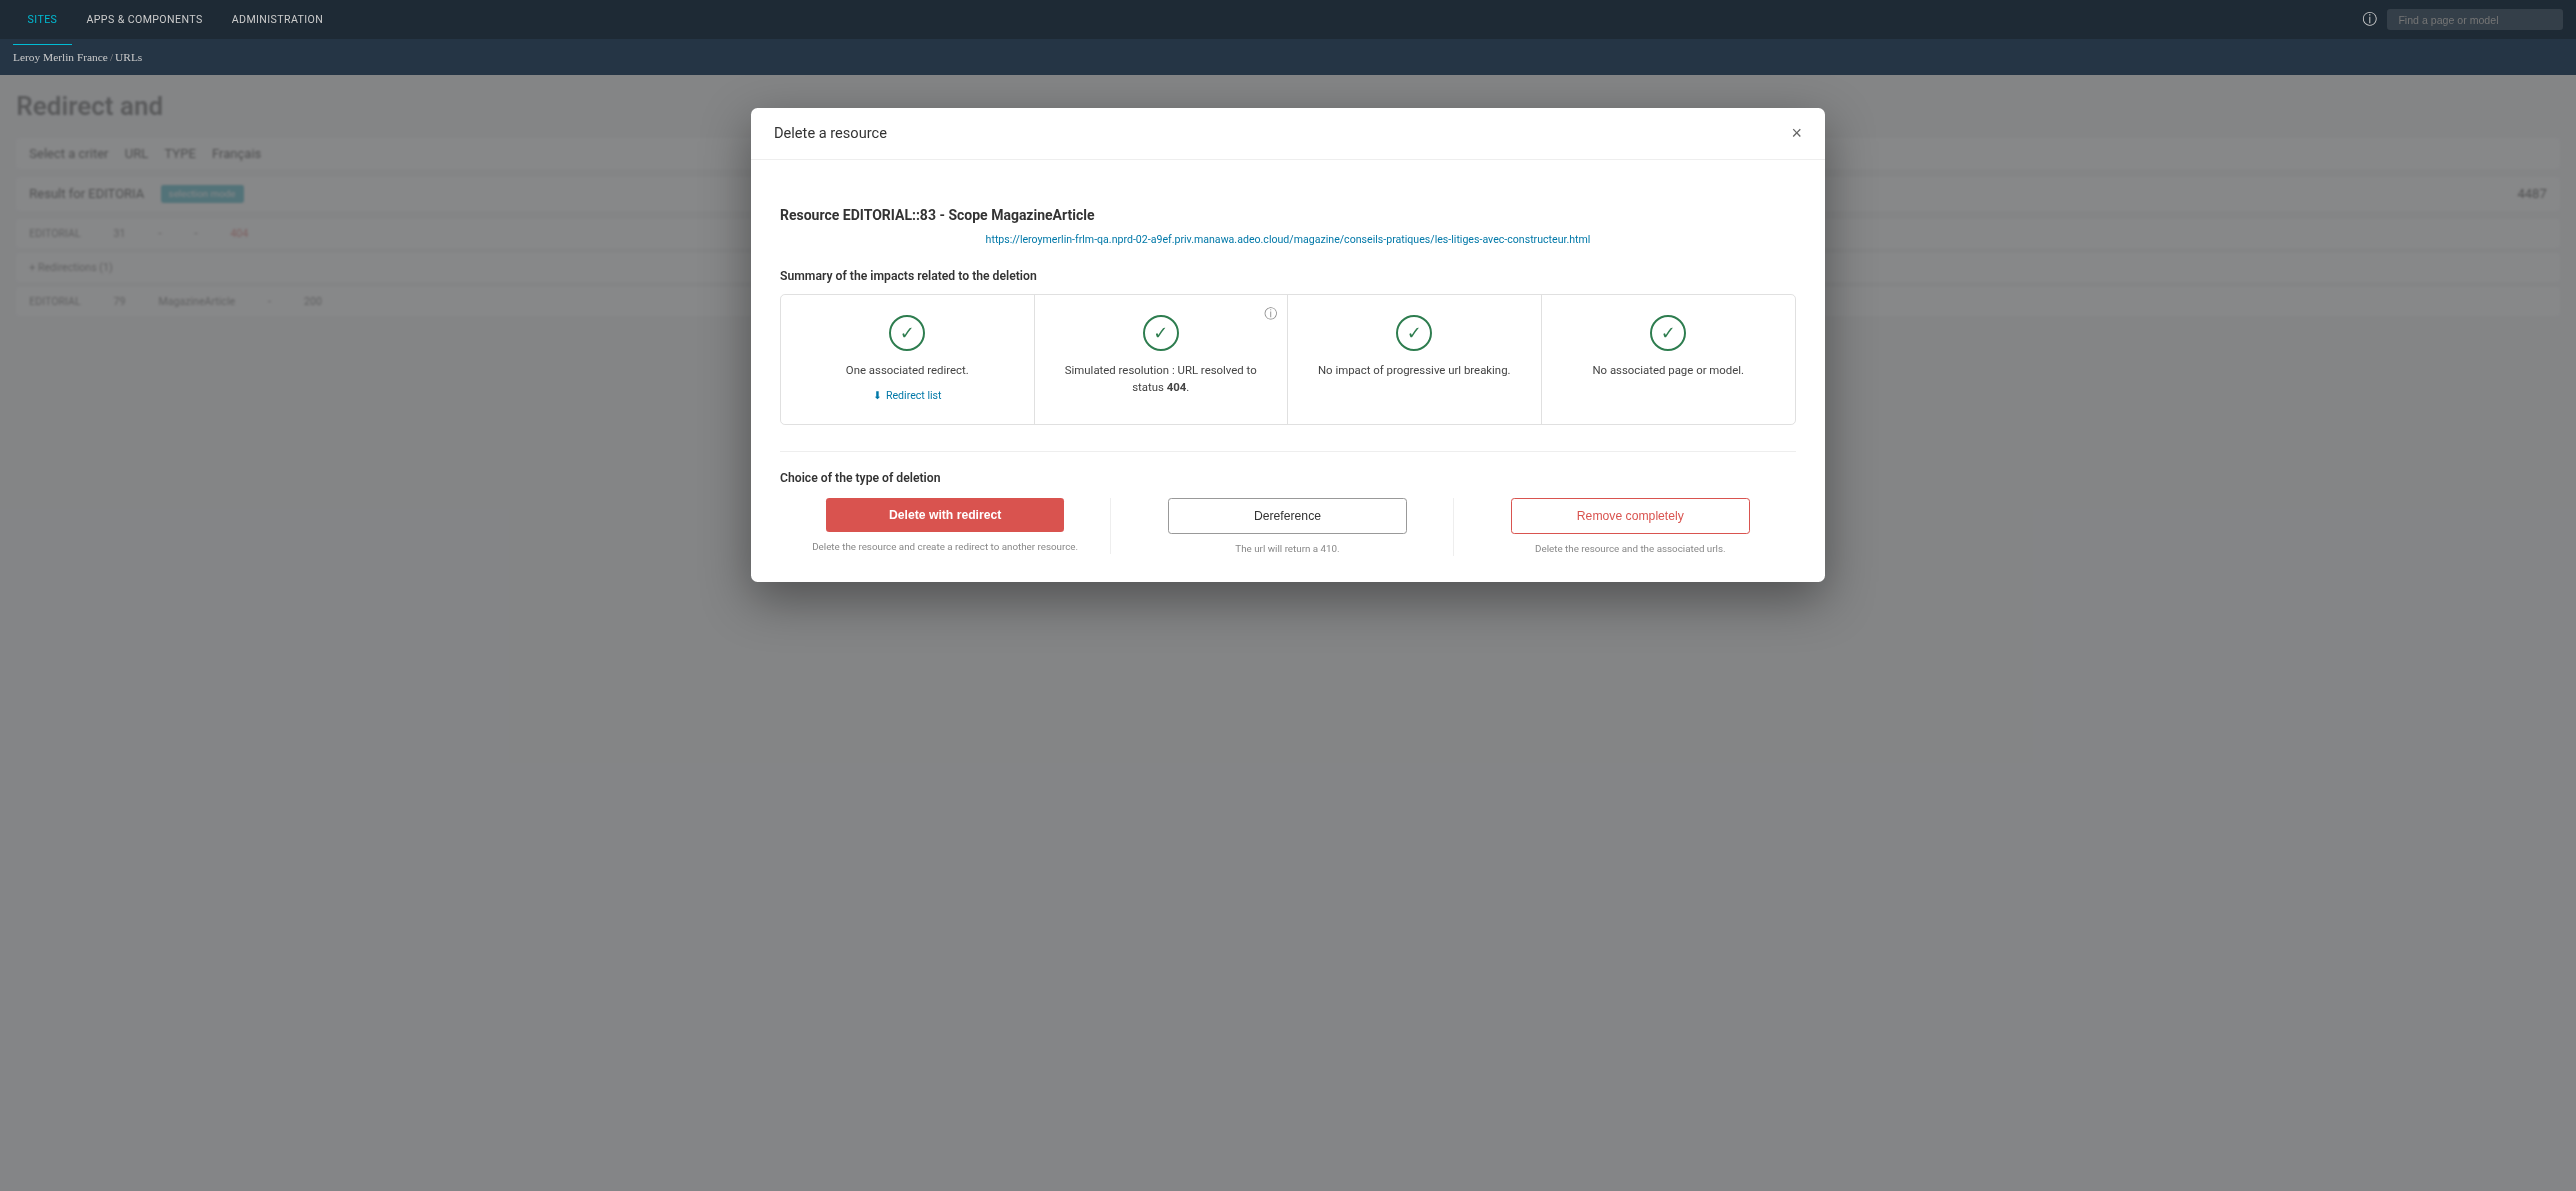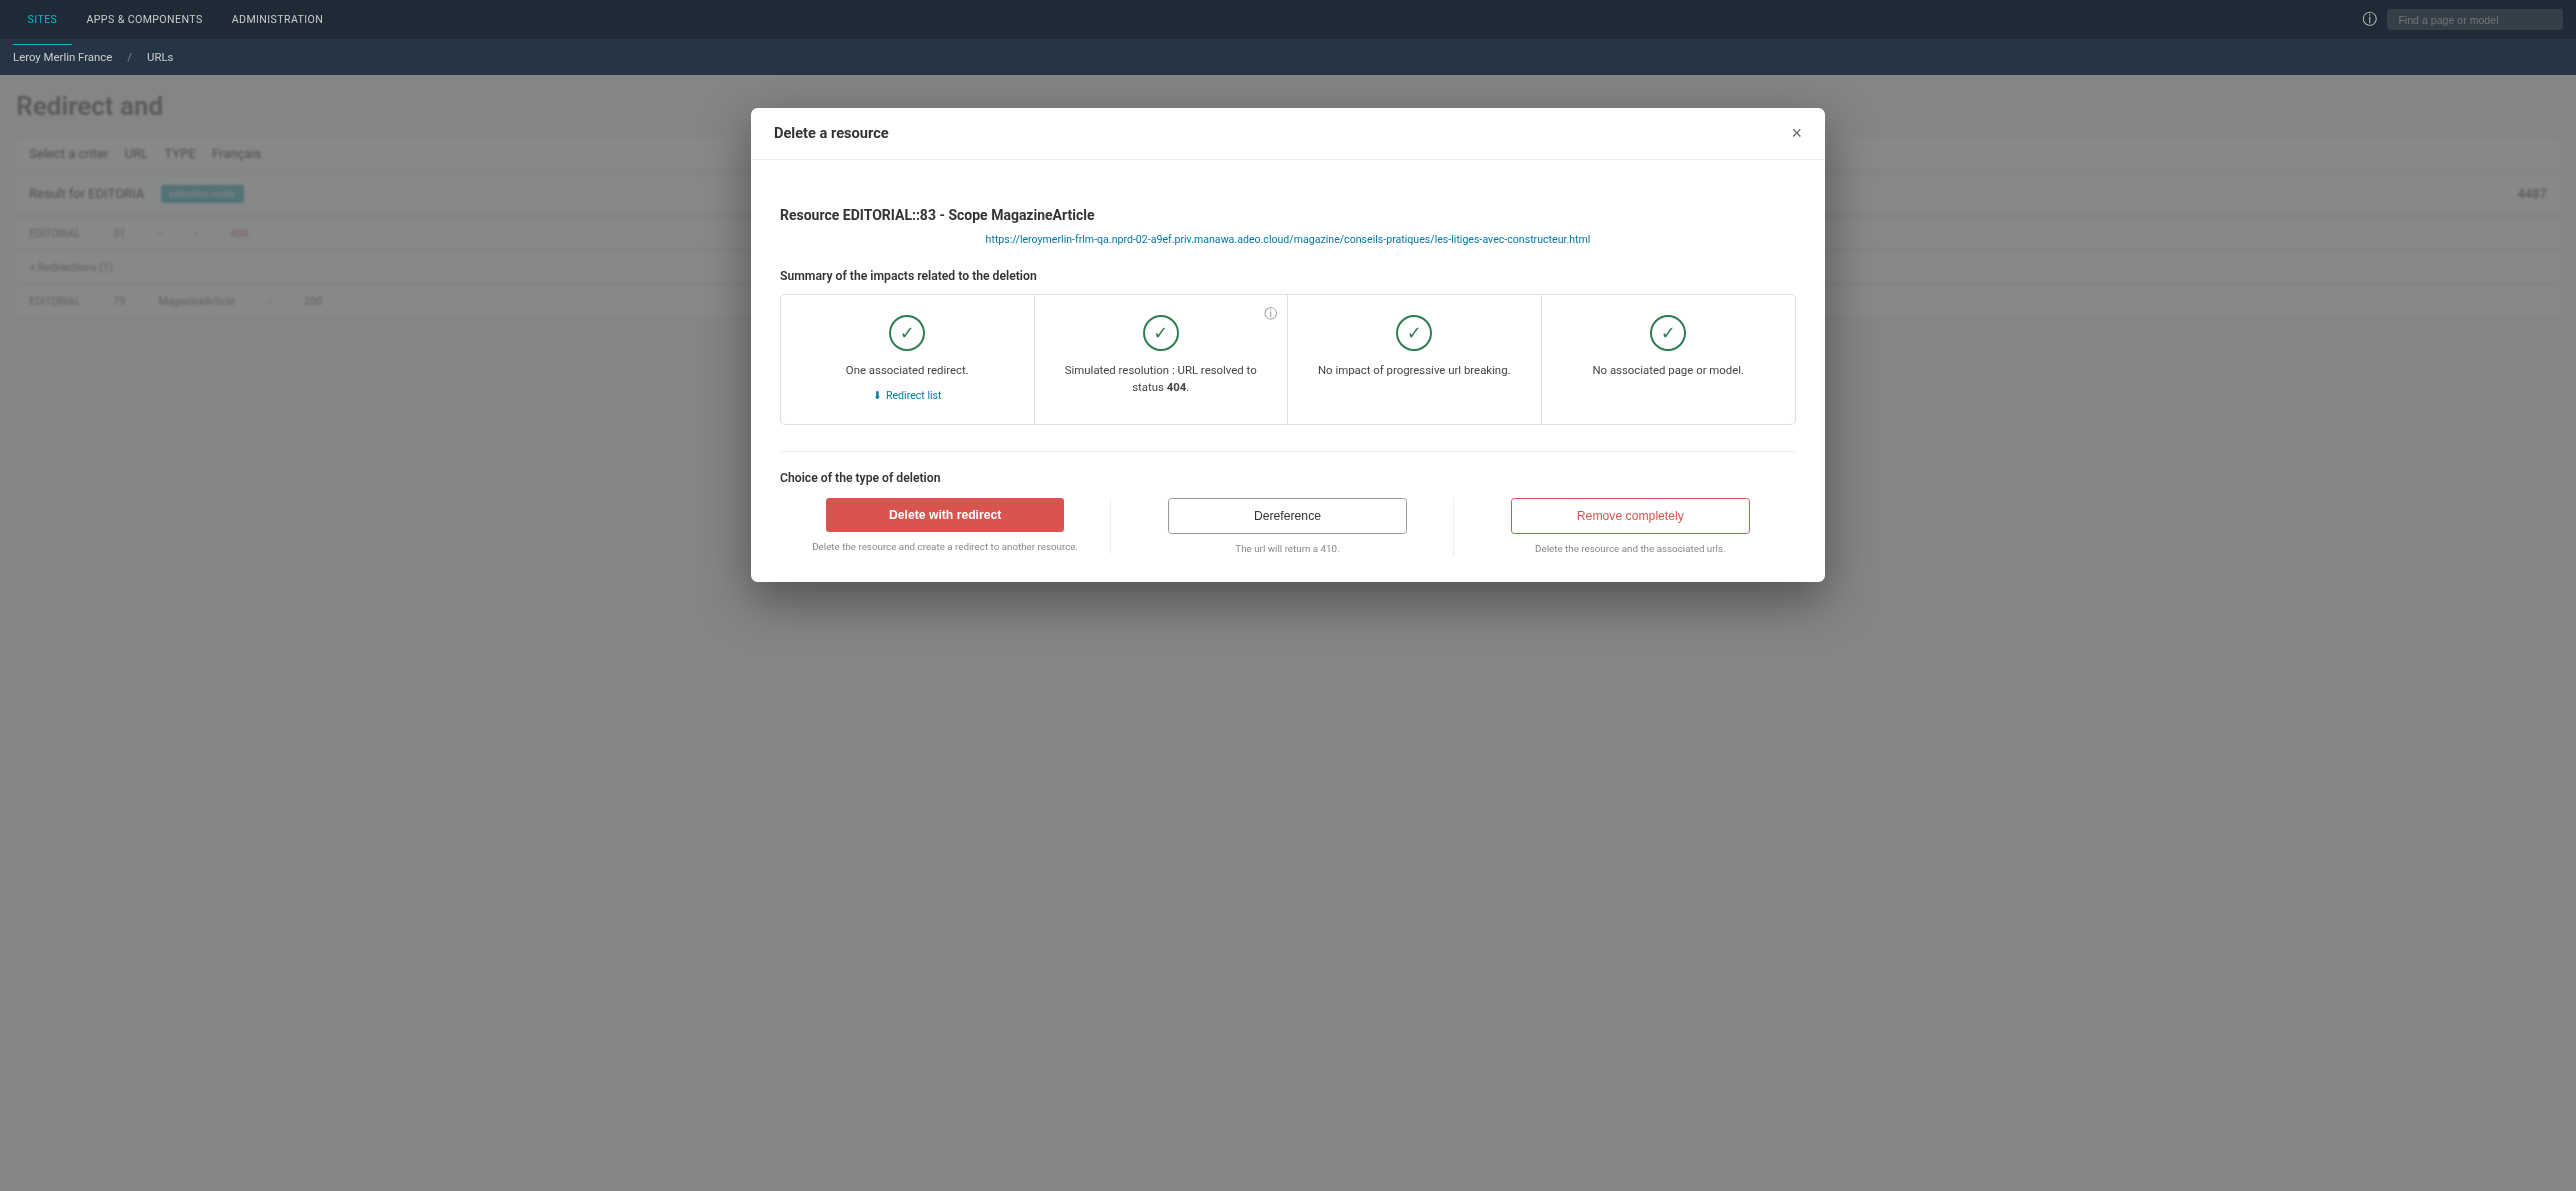--- a/index.html
+++ b/index.html
@@ -51,23 +51,24 @@
       cursor: pointer;
     }
 
     
     .breadcrumb-bar {
       background: #253545;
       height: 36px;
       display: flex;
       align-items: center;
       padding: 0 13px;
-      gap: 15px;
+      gap: 2px;
       color: #fff;
       font-size: 11.4px;
+      font-family: Liberation Serif, serif;
     }
     .breadcrumb-sep { color: #888; }
     .breadcrumb-link { color: #ccc; cursor: pointer; }
 
     
     .main-content {
       background: #f0f2f5;
       min-height: calc(100vh - 75px);
       position: relative;
       overflow: hidden;
@@ -109,21 +110,21 @@
     }
     .modal-header {
       display: flex;
       align-items: center;
       justify-content: space-between;
       padding: 16.3px 23px;
       border-bottom: 0.8px solid #eee;
     }
     .modal-title {
       font-size: 14.6px;
-      font-weight: 700;
+      font-weight: 400;
       color: #333;
     }
     .modal-close {
       font-size: 18px;
       color: #666;
       cursor: pointer;
       background: none;
       border: none;
       line-height: 1;
     }

